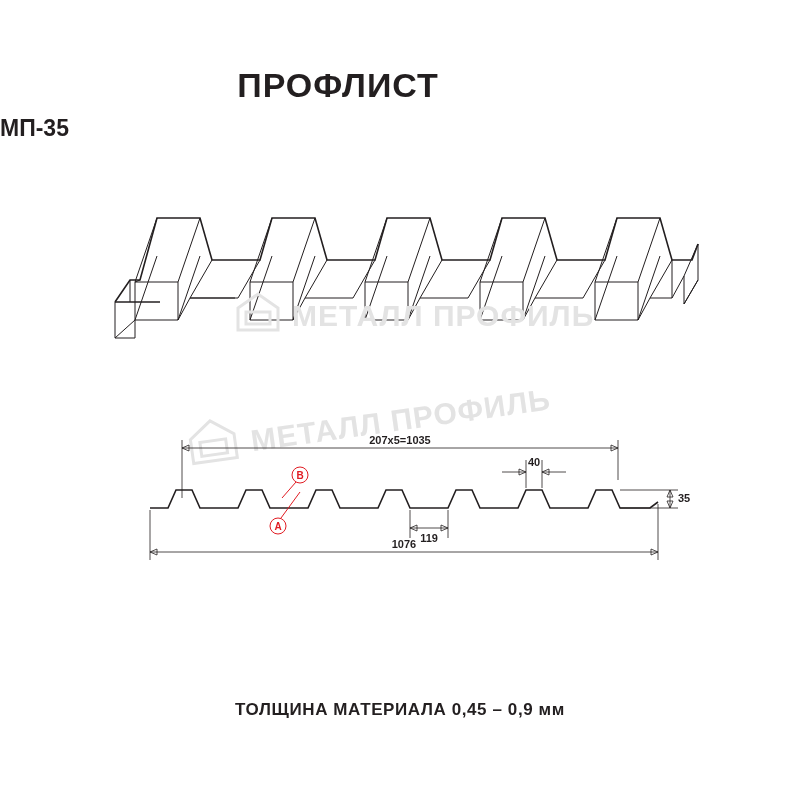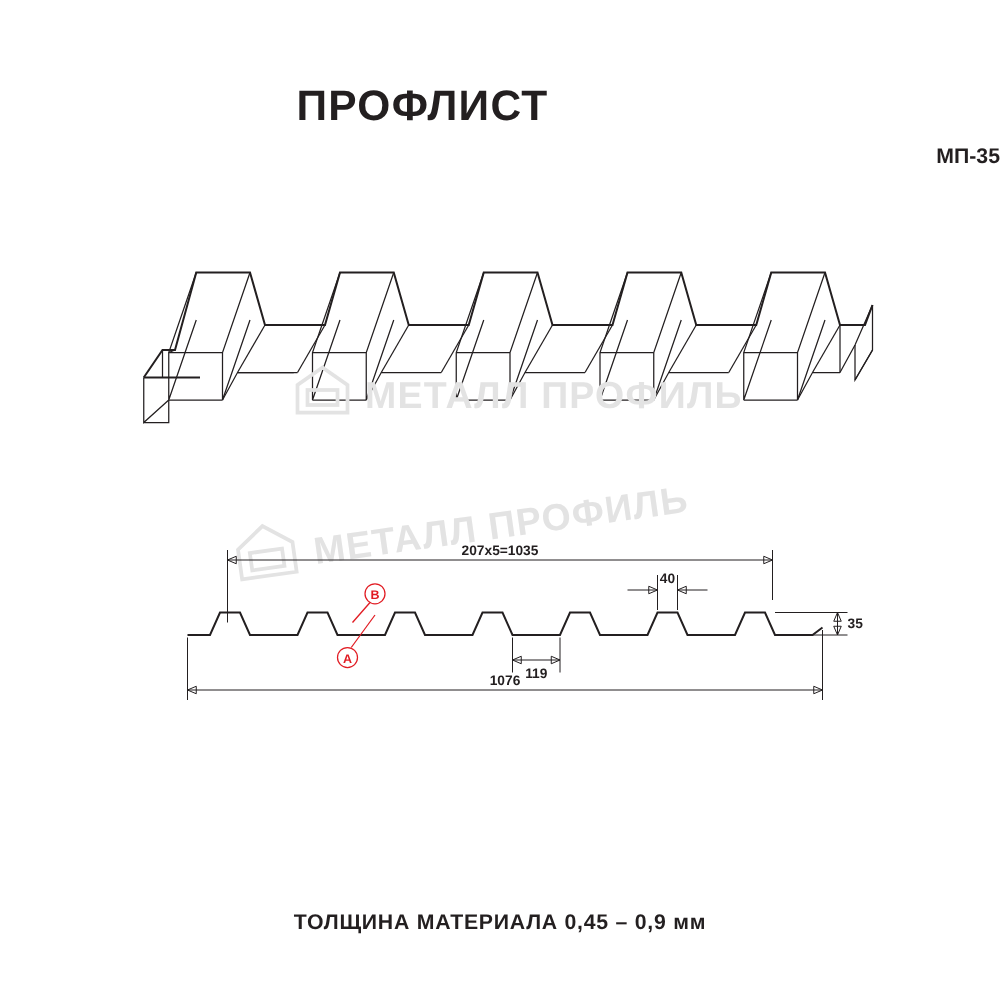--- a/index.html
+++ b/index.html
@@ -29,22 +29,22 @@
     font-size: 34px;
     font-weight: bold;
     letter-spacing: 1px;
     color: #231f20;
   }
   .subtitle {
     position: absolute;
     left: 0;
     top: 115px;
     width: 800px;
-    text-align: right;
-    font-size: 17px;
+    text-align: left;
+    font-size: 23px;
     font-weight: bold;
     color: #231f20;
   }
   .iso-wrap {
     position: absolute;
     left: 60px;
     top: 190px;
     width: 690px;
     height: 170px;
   }
@@ -59,21 +59,20 @@
   .footer {
     position: absolute;
     left: 0;
     top: 700px;
     width: 800px;
     text-align: center;
     font-size: 17px;
     font-weight: bold;
     letter-spacing: 0.6px;
     color: #231f20;
-    margin-top: 28px;
   }
   .wm {
     position: absolute;
     pointer-events: none;
     opacity: 1;
   }
   .wm-text {
     font-family: "Liberation Sans", sans-serif;
     font-weight: bold;
     font-size: 30px;

